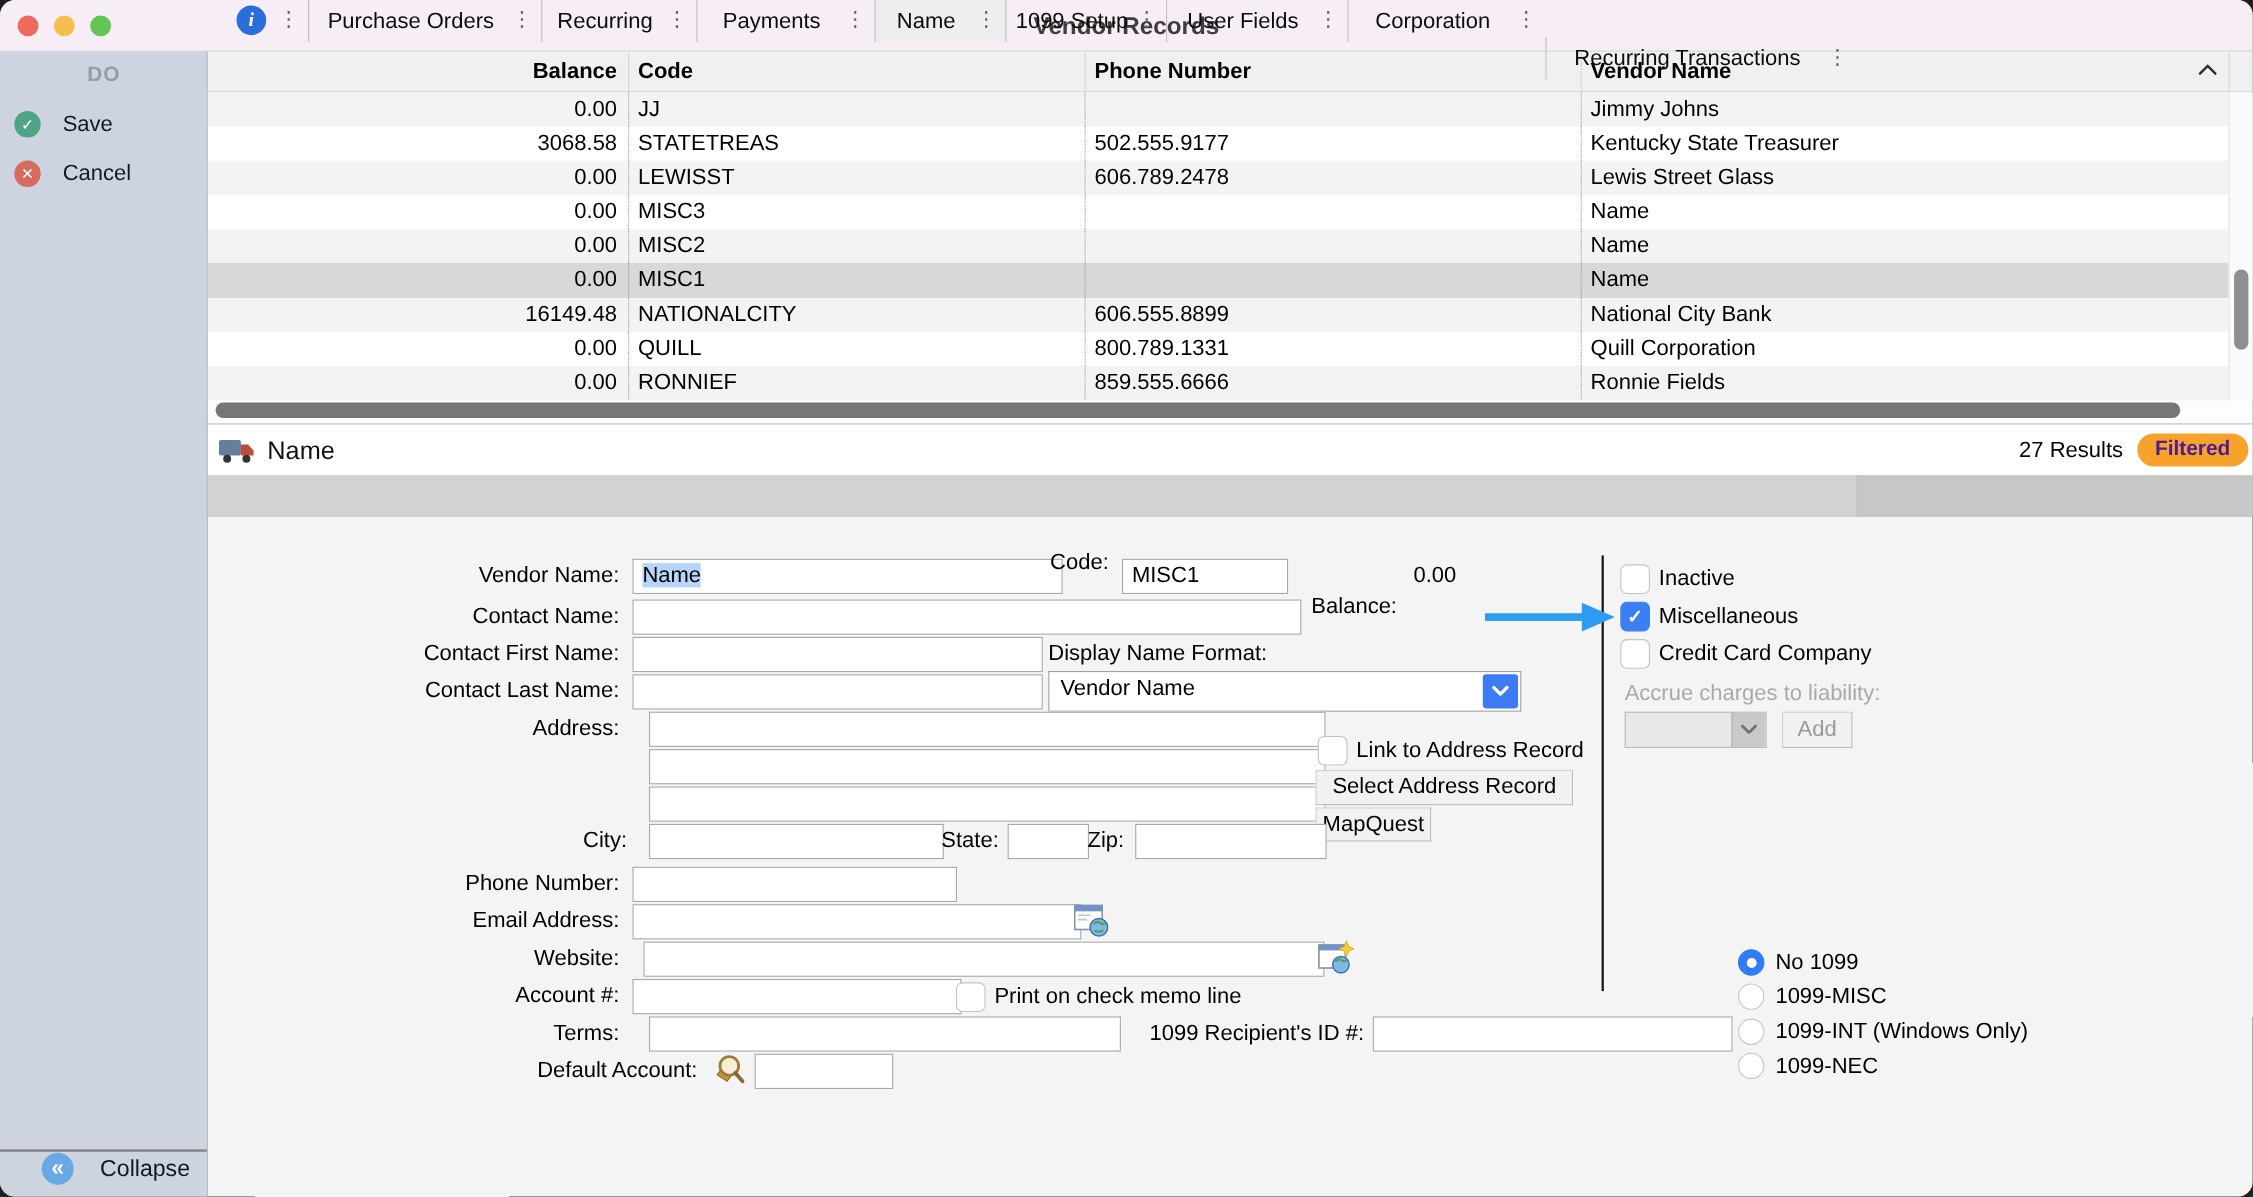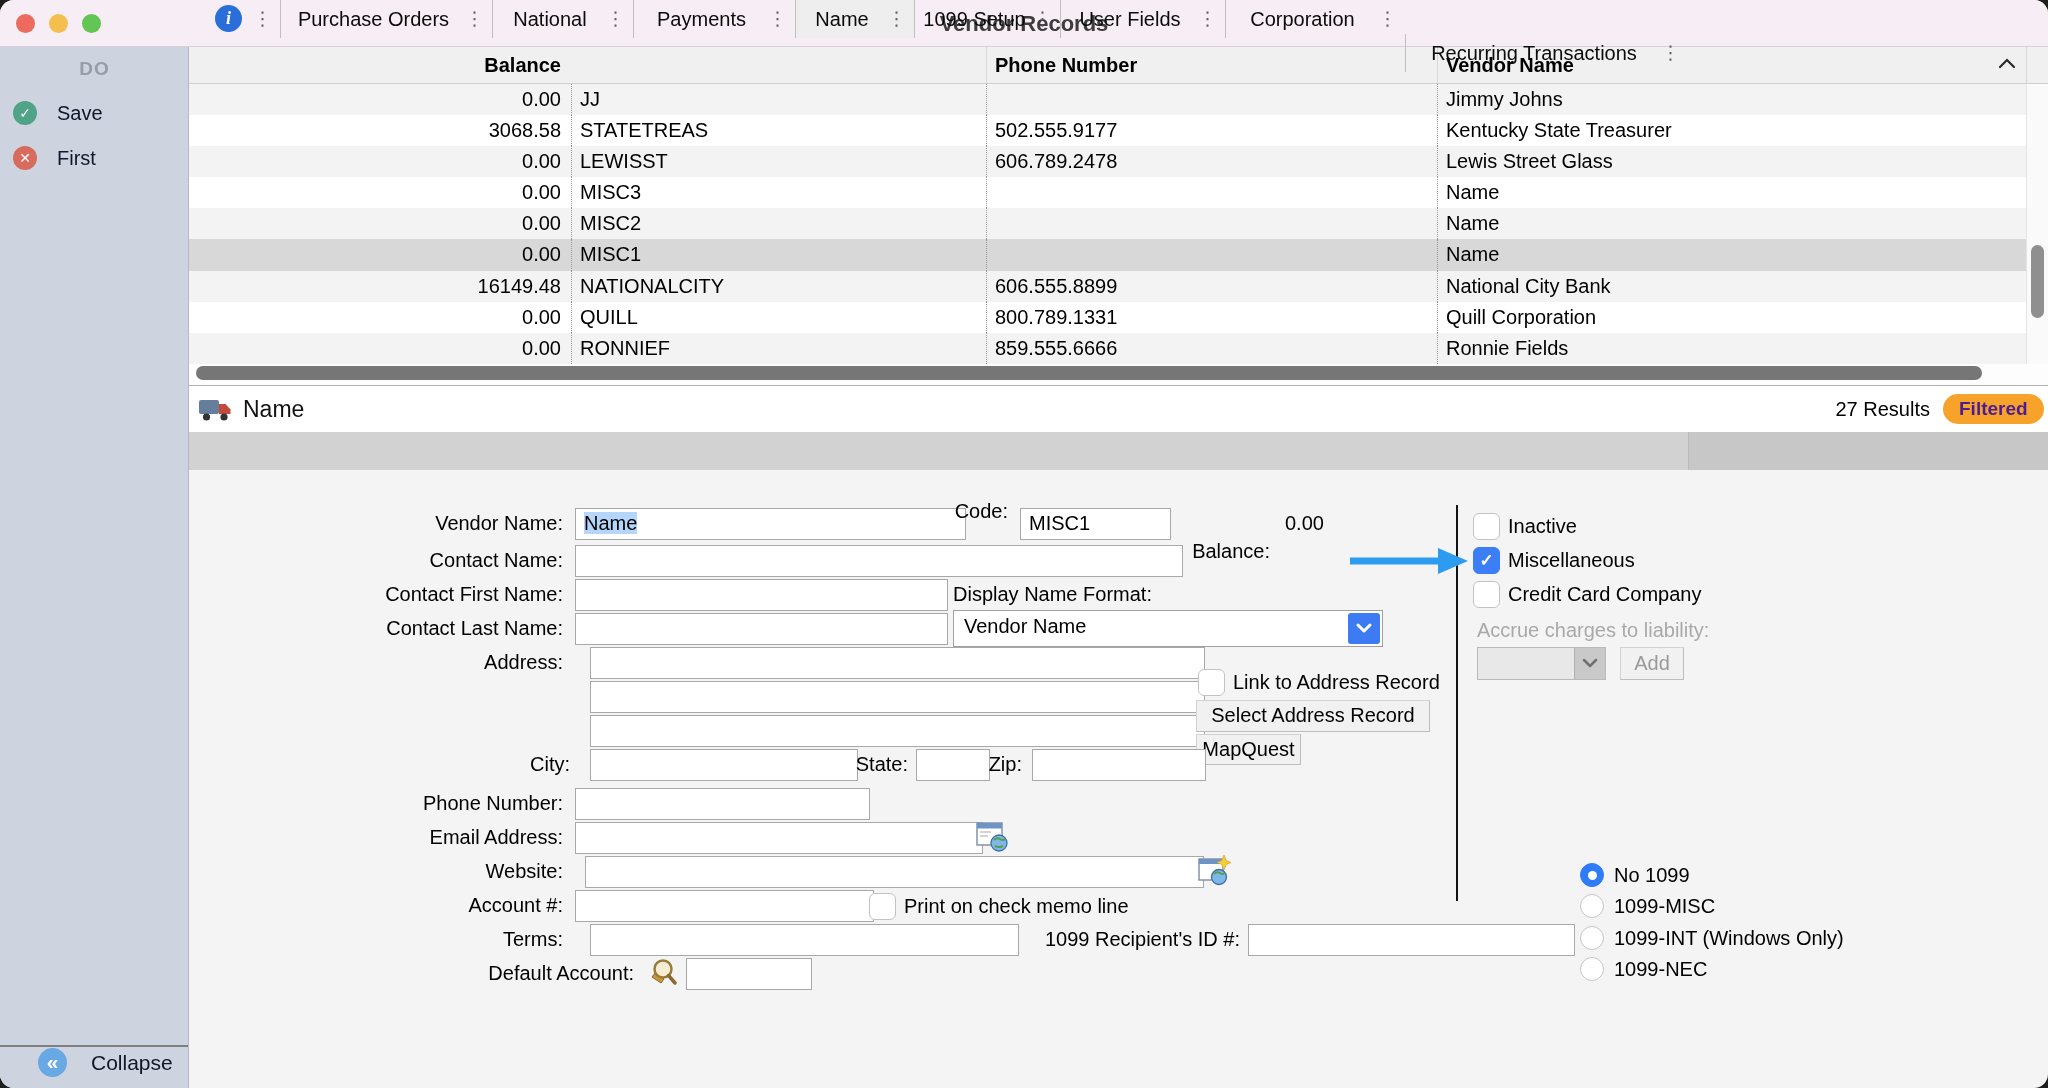--- a/index.html
+++ b/index.html
@@ -75,33 +75,34 @@
   <div class="abs do">DO</div>
   <div class="abs" style="left:13px;top:101px;">
     <div style="display:flex;align-items:center;">
       <span class="sideitem-icon" style="background:#4fa386;">✓</span>
       <span class="sidetext" style="margin-left:20px;">Save</span>
     </div>
   </div>
   <div class="abs" style="left:13px;top:146px;">
     <div style="display:flex;align-items:center;">
       <span class="sideitem-icon" style="background:#d76b5e;">✕</span>
-      <span class="sidetext" style="margin-left:20px;">First</span>
+      <span class="sidetext" style="margin-left:20px;">Cancel</span>
     </div>
   </div>
   <div class="abs" style="left:0;top:1045px;width:188px;height:2px;background:#7f7f7f;"></div>
   <div class="abs" style="left:38px;top:1048px;">
     <div style="display:flex;align-items:center;">
       <span style="width:29px;height:29px;border-radius:50%;background:#68a9e5;color:#fff;text-align:center;line-height:27px;font-size:21px;font-weight:bold;">«</span>
       <span class="sidetext" style="margin-left:24px;font-size:21px;">Collapse</span>
     </div>
   </div>
 
   <div class="abs thead"></div>
   <div class="abs th" style="left:189px;top:47px;width:382px;text-align:right;padding-right:10px;">Balance</div>
+  <div class="abs th" style="left:571px;top:47px;width:415px;padding-left:8px;border-left:1px solid #d6d6d6;">Code</div>
   <div class="abs th" style="left:986px;top:47px;width:451px;padding-left:8px;border-left:1px solid #d6d6d6;">Phone Number</div>
   <div class="abs th" style="left:1437px;top:47px;width:589px;padding-left:8px;border-left:1px solid #d6d6d6;">Vendor Name</div>
   <div class="abs" style="left:1997px;top:58px;">
     <svg width="20" height="12" viewBox="0 0 20 12">
         <polyline points="3,9 10,2 17,9" fill="none" stroke="#2b2b2b" stroke-width="2.2" stroke-linecap="round"></polyline>
       </svg>
   </div>
   <div class="abs" style="left:2026px;top:47px;width:22px;height:37px;border-left:1px solid #d6d6d6;"></div>
 
   <div class="abs rows">
@@ -181,21 +182,21 @@
   <div class="abs tabbar"></div>
   <div class="tab abs" style="left:189px;width:91px;border-left:none;">
     <span style="position:absolute;left:26px;top:5px;width:27px;height:27px;border-radius:50%;background:#2a6fd9;color:#fff;text-align:center;line-height:27px;font-size:18px;font-weight:bold;font-family:'Liberation Serif',serif;font-style:italic;">i</span>
     <span class="dots">⋮</span>
   </div>
   <div class="tab abs" style="left:280px;width:212px;">
     <span class="lab">Purchase Orders</span>
     <span class="dots">⋮</span>
   </div>
   <div class="tab abs" style="left:492px;width:141px;">
-    <span class="lab">National</span>
+    <span class="lab">Recurring</span>
     <span class="dots">⋮</span>
   </div>
   <div class="tab abs" style="left:633px;width:162px;">
     <span class="lab">Payments</span>
     <span class="dots">⋮</span>
   </div>
   <div class="tab abs on" style="left:795px;width:119px;">
     <span class="lab">Name</span>
     <span class="dots">⋮</span>
   </div>

